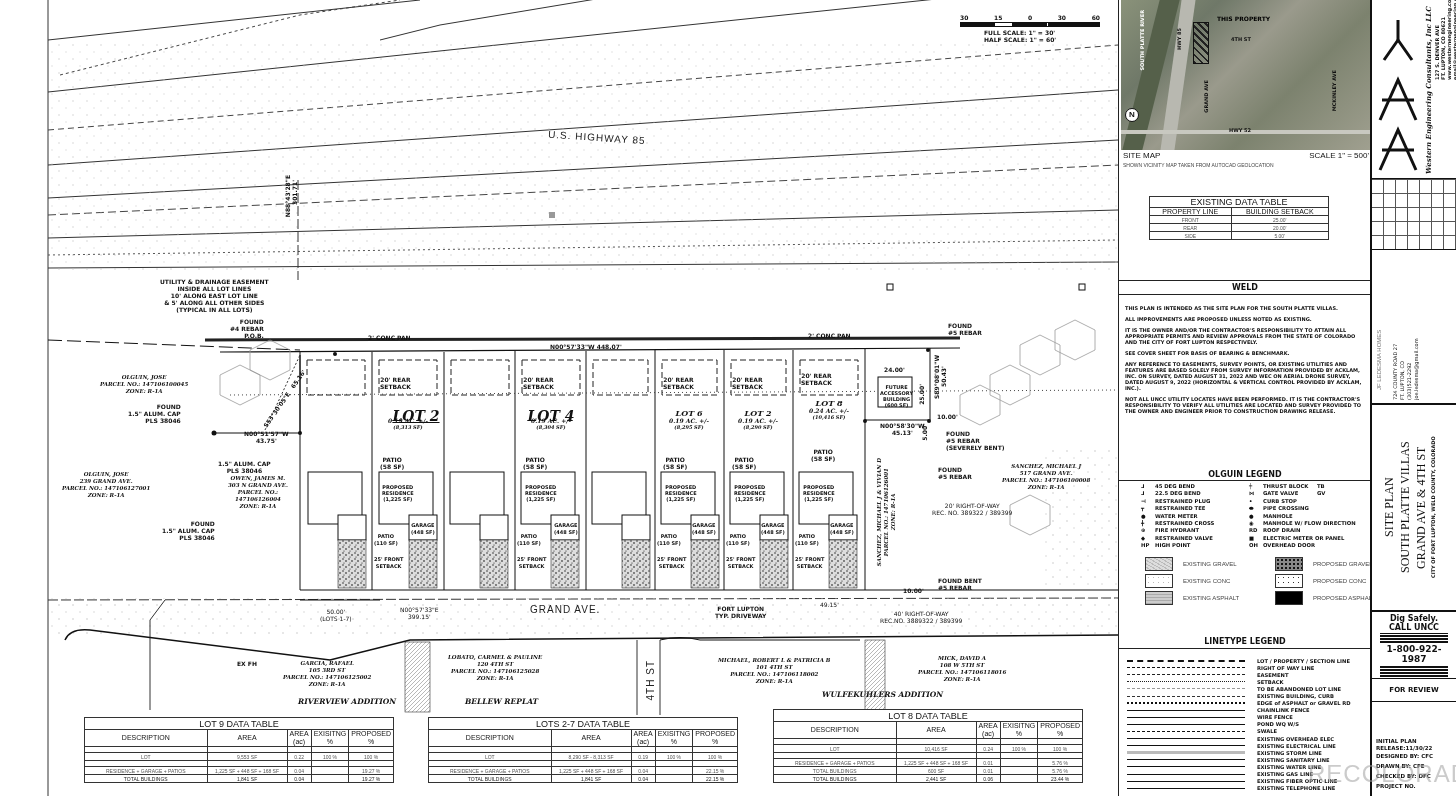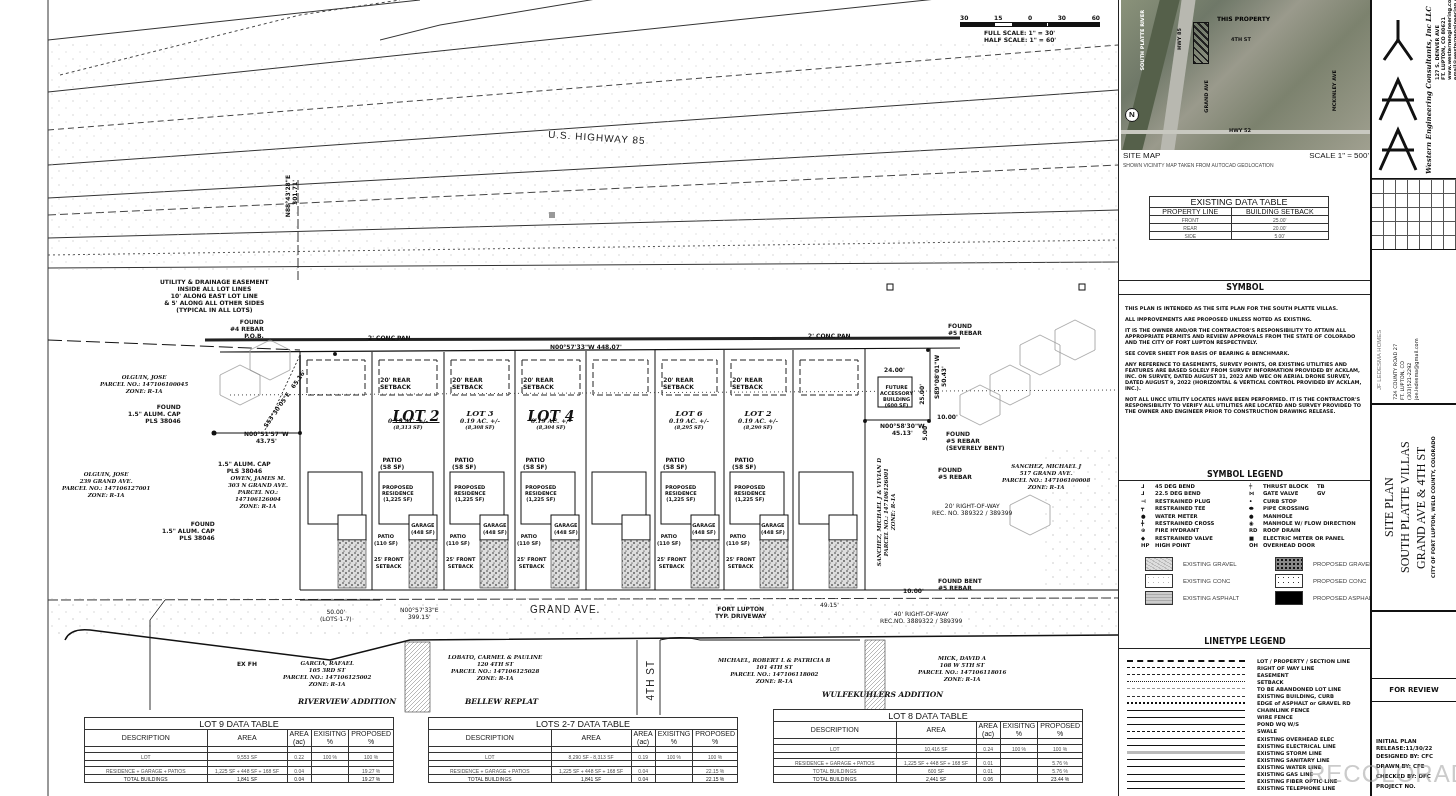--- a/index.html
+++ b/index.html
@@ -262,38 +262,20 @@
         <div class="cad abs" style="left:10px;top:128px;font-size:5px;line-height:6px;">PROPOSED
 RESIDENCE
 (1,225 SF)</div>
         <div class="cad abs" style="left:39px;top:166px;font-size:5px;">GARAGE
 (448 SF)</div>
         <div class="cad abs" style="left:2px;top:177px;font-size:5px;">PATIO
 (110 SF)</div>
         <div class="cad abs" style="left:2px;top:200px;font-size:5px;">25' FRONT
 SETBACK</div>
       </div>
-      <div class="abs" style="left:144px;width:71px;top:0;height:230px;">
-        <div class="cad abs" style="left:8px;top:20px;">20' REAR
-SETBACK</div>
-        <div class="cadi abs" style="left:6px;top:52px;font-size:8px;width:60px;">LOT 3</div>
-        <div class="cadi abs" style="left:2px;top:61px;font-size:6px;width:68px;">0.19 AC. +/-</div>
-        <div class="cadi abs" style="left:2px;top:68px;font-size:5px;width:68px;">(8,308 SF)</div>
-        <div class="cad abs" style="left:8px;top:100px;">PATIO
-(58 SF)</div>
-        <div class="cad abs" style="left:10px;top:128px;font-size:5px;line-height:6px;">PROPOSED
-RESIDENCE
-(1,225 SF)</div>
-        <div class="cad abs" style="left:39px;top:166px;font-size:5px;">GARAGE
-(448 SF)</div>
-        <div class="cad abs" style="left:2px;top:177px;font-size:5px;">PATIO
-(110 SF)</div>
-        <div class="cad abs" style="left:2px;top:200px;font-size:5px;">25' FRONT
-SETBACK</div>
-      </div>
       <div class="abs" style="left:215px;width:71px;top:0;height:230px;">
         <div class="cad abs" style="left:8px;top:20px;">20' REAR
 SETBACK</div>
         <div class="cadi abs" style="left:6px;top:52px;font-size:14px;width:60px;">LOT 4</div>
         <div class="cadi abs" style="left:2px;top:61px;font-size:6px;width:68px;">0.19 AC. +/-</div>
         <div class="cadi abs" style="left:2px;top:68px;font-size:5px;width:68px;">(8,304 SF)</div>
         <div class="cad abs" style="left:8px;top:100px;">PATIO
 (58 SF)</div>
         <div class="cad abs" style="left:10px;top:128px;font-size:5px;line-height:6px;">PROPOSED
 RESIDENCE
@@ -323,20 +305,38 @@
         <div class="cad abs" style="left:2px;top:200px;font-size:5px;">25' FRONT
 SETBACK</div>
       </div>
       <div class="abs" style="left:424px;width:69px;top:0;height:230px;">
         <div class="cad abs" style="left:8px;top:20px;">20' REAR
 SETBACK</div>
         <div class="cadi abs" style="left:4px;top:52px;font-size:8px;width:60px;">LOT 2</div>
         <div class="cadi abs" style="left:0;top:61px;font-size:6px;width:68px;">0.19 AC. +/-</div>
         <div class="cadi abs" style="left:0;top:68px;font-size:5px;width:68px;">(8,290 SF)</div>
         <div class="cad abs" style="left:8px;top:100px;">PATIO
+(58 SF)</div>
+        <div class="cad abs" style="left:10px;top:128px;font-size:5px;line-height:6px;">PROPOSED
+RESIDENCE
+(1,225 SF)</div>
+        <div class="cad abs" style="left:37px;top:166px;font-size:5px;">GARAGE
+(448 SF)</div>
+        <div class="cad abs" style="left:2px;top:177px;font-size:5px;">PATIO
+(110 SF)</div>
+        <div class="cad abs" style="left:2px;top:200px;font-size:5px;">25' FRONT
+SETBACK</div>
+      </div>
+      <div class="abs" style="left:493px;width:72px;top:0;height:230px;">
+        <div class="cad abs" style="left:8px;top:16px;">20' REAR
+SETBACK</div>
+        <div class="cadi abs" style="left:6px;top:42px;font-size:8px;width:60px;">LOT 8</div>
+        <div class="cadi abs" style="left:2px;top:51px;font-size:6px;width:68px;">0.24 AC. +/-</div>
+        <div class="cadi abs" style="left:2px;top:58px;font-size:5px;width:68px;">(10,416 SF)</div>
+        <div class="cad abs" style="left:18px;top:92px;">PATIO
 (58 SF)</div>
         <div class="cad abs" style="left:10px;top:128px;font-size:5px;line-height:6px;">PROPOSED
 RESIDENCE
 (1,225 SF)</div>
         <div class="cad abs" style="left:37px;top:166px;font-size:5px;">GARAGE
 (448 SF)</div>
         <div class="cad abs" style="left:2px;top:177px;font-size:5px;">PATIO
 (110 SF)</div>
         <div class="cad abs" style="left:2px;top:200px;font-size:5px;">25' FRONT
 SETBACK</div>
@@ -587,31 +587,31 @@
             <td>20.00'</td>
           </tr>
       <tr class="row">
             <td>SIDE</td>
             <td>5.00'</td>
           </tr>
     </tbody>
       </table>
 
     <div class="abs" style="left:0;top:280px;width:252px;border-top:1px solid #222;">
-      <div class="notes-title" style="padding:2px 0;margin-bottom:10px;">SYMBOL</div>
+      <div class="notes-title" style="padding:2px 0;margin-bottom:10px;">WELD</div>
       <div class="note">THIS PLAN IS INTENDED AS THE SITE PLAN FOR THE SOUTH PLATTE VILLAS.</div>
       <div class="note">ALL IMPROVEMENTS ARE PROPOSED UNLESS NOTED AS EXISTING.</div>
       <div class="note">IT IS THE OWNER AND/OR THE CONTRACTOR'S RESPONSIBILITY TO ATTAIN ALL APPROPRIATE PERMITS AND REVIEW APPROVALS FROM THE STATE OF COLORADO AND THE CITY OF FORT LUPTON RESPECTIVELY.</div>
       <div class="note">SEE COVER SHEET FOR BASIS OF BEARING &amp; BENCHMARK.</div>
       <div class="note">ANY REFERENCE TO EASEMENTS, SURVEY POINTS, OR EXISTING UTILITIES AND FEATURES ARE BASED SOLELY FROM SURVEY INFORMATION PROVIDED BY ACKLAM, INC. ON SURVEY, DATED AUGUST 31, 2022 AND WEC ON AERIAL DRONE SURVEY, DATED AUGUST 9, 2022 (HORIZONTAL &amp; VERTICAL CONTROL PROVIDED BY ACKLAM, INC.).</div>
       <div class="note">NOT ALL UNCC UTILITY LOCATES HAVE BEEN PERFORMED. IT IS THE CONTRACTOR'S RESPONSIBILITY TO VERIFY ALL UTILITIES ARE LOCATED AND SURVEY PROVIDED TO THE OWNER AND ENGINEER PRIOR TO CONSTRUCTION DRAWING RELEASE.</div>
     </div>
 
     <div class="abs" style="left:0;top:470px;width:252px;">
-      <div class="leg-title" style="padding-bottom:1px;">SYMBOL LEGEND</div>
+      <div class="leg-title" style="padding-bottom:1px;">OLGUIN LEGEND</div>
       <div style="display:flex;padding:2px 0 0 22px;">
         <div style="width:108px;">
           <div class="sym"><span style="display:inline-block;width:14px;">⅃</span><span>45 DEG BEND</span></div>
           <div class="sym"><span style="display:inline-block;width:14px;">⅃</span><span>22.5 DEG BEND</span></div>
           <div class="sym"><span style="display:inline-block;width:14px;">⊣</span><span>RESTRAINED PLUG</span></div>
           <div class="sym"><span style="display:inline-block;width:14px;">┳</span><span>RESTRAINED TEE</span></div>
           <div class="sym"><span style="display:inline-block;width:14px;">●</span><span>WATER METER</span></div>
           <div class="sym"><span style="display:inline-block;width:14px;">╋</span><span>RESTRAINED CROSS</span></div>
           <div class="sym"><span style="display:inline-block;width:14px;">⊕</span><span>FIRE HYDRANT</span></div>
           <div class="sym"><span style="display:inline-block;width:14px;">◆</span><span>RESTRAINED VALVE</span></div>
@@ -778,20 +778,27 @@
 (303)521-2292
 joe.ledesma@gmail.com</div>
 
     <div class="abs" style="left:0;top:403px;width:84px;height:205px;border-top:2px solid #111;border-bottom:2px solid #111;">
       <div class="abs vert" style="left:10px;top:10px;height:185px;font-family:'Liberation Serif',serif;font-size:12px;text-align:center;">SITE PLAN</div>
       <div class="abs vert" style="left:26px;top:10px;height:185px;font-family:'Liberation Serif',serif;font-size:12px;text-align:center;">SOUTH PLATTE VILLAS</div>
       <div class="abs vert" style="left:42px;top:10px;height:185px;font-family:'Liberation Serif',serif;font-size:12px;text-align:center;">GRAND AVE &amp; 4TH ST</div>
       <div class="abs vert" style="left:58px;top:10px;height:185px;font-family:'DejaVu Sans',sans-serif;font-weight:bold;font-size:5px;text-align:center;">CITY OF FORT LUPTON, WELD COUNTY, COLORADO</div>
     </div>
 
+    <div class="abs" style="left:2px;top:614px;width:80px;text-align:center;">
+      <div style="font-family:'DejaVu Sans',sans-serif;font-weight:bold;font-size:8px;">Dig Safely.</div>
+      <div style="font-family:'DejaVu Sans',sans-serif;font-weight:bold;font-size:8px;">CALL UNCC</div>
+      <div style="height:10px;background:repeating-linear-gradient(0deg,#111 0 2px,#fff 2px 3px);margin:1px 6px;"></div>
+      <div style="font-family:'DejaVu Sans',sans-serif;font-weight:bold;font-size:9px;">1-800-922-1987</div>
+      <div style="height:12px;background:repeating-linear-gradient(0deg,#111 0 2px,#fff 2px 3px);margin:1px 6px;"></div>
+    </div>
     <div class="abs" style="left:0;top:678px;width:84px;height:22px;border-top:1px solid #111;border-bottom:1px solid #111;font-family:'DejaVu Sans',sans-serif;font-weight:bold;font-size:7px;text-align:center;line-height:22px;">FOR REVIEW</div>
     <div class="abs" style="left:4px;top:738px;width:76px;font-family:'DejaVu Sans',sans-serif;font-weight:bold;font-size:5.5px;line-height:7px;white-space:pre;">INITIAL PLAN
 RELEASE:11/30/22</div>
     <div class="abs" style="left:4px;top:753px;font-family:'DejaVu Sans',sans-serif;font-weight:bold;font-size:5.5px;">DESIGNED BY: CFC</div>
     <div class="abs" style="left:4px;top:763px;font-family:'DejaVu Sans',sans-serif;font-weight:bold;font-size:5.5px;">DRAWN BY: CFE</div>
     <div class="abs" style="left:4px;top:773px;font-family:'DejaVu Sans',sans-serif;font-weight:bold;font-size:5.5px;">CHECKED BY: DFC</div>
     <div class="abs" style="left:4px;top:783px;font-family:'DejaVu Sans',sans-serif;font-weight:bold;font-size:5.5px;">PROJECT NO.</div>
   </div>
 
   <div class="abs" style="left:1308px;top:760px;font-size:24px;color:rgba(160,160,160,0.55);letter-spacing:1px;">RECOLORADO</div>

